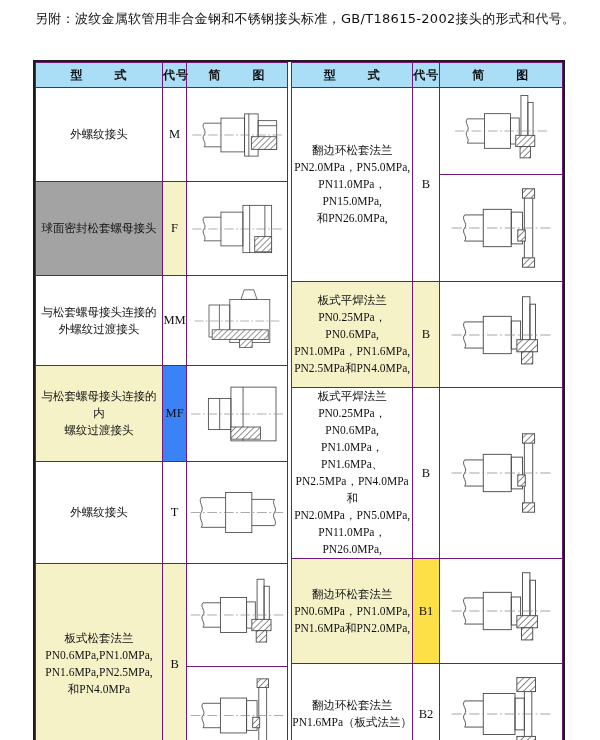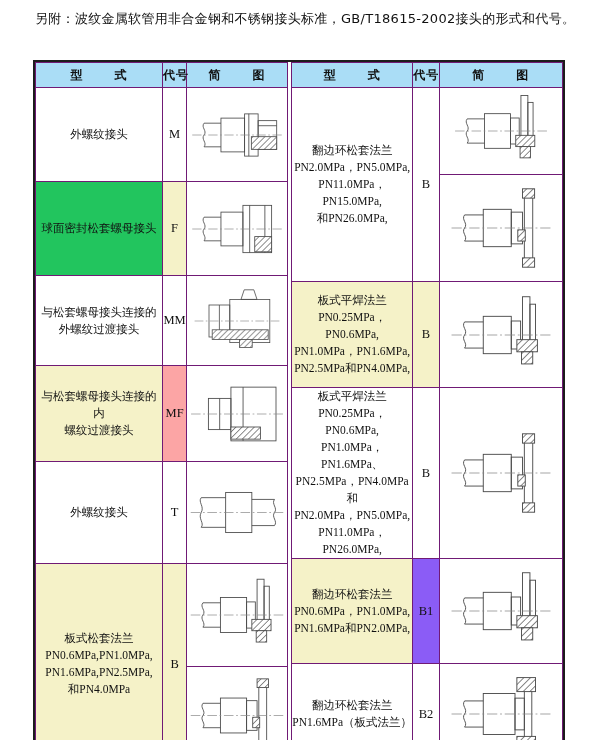--- a/index.html
+++ b/index.html
@@ -60,21 +60,21 @@
               <rect x="64" y="20" width="16" height="50" fill="none" stroke="#4a4a4a"></rect>
               <line x1="69" y1="20" x2="69" y2="70" stroke="#4a4a4a"></line>
               <rect x="80" y="28" width="22" height="34" fill="none" stroke="#4a4a4a"></rect>
               <line x1="80" y1="34" x2="102" y2="34" stroke="#4a4a4a"></line>
               <rect x="72" y="47" width="30" height="15" fill="url(#h)" stroke="#4a4a4a"></rect>
               <line x1="2" y1="45" x2="108" y2="45" stroke="#888" stroke-width="0.8" stroke-dasharray="11 3 2 3"></line>
             </svg>
           </td>
         </tr>
         <tr>
-          <td class="type-cell" rowspan="1" style="background: #22c55e;">球面密封松套螺母接头</td>
+          <td class="type-cell" rowspan="1" style="background: #a3a3a3;">球面密封松套螺母接头</td>
           <td class="code-cell" rowspan="1" style="background: rgb(245, 242, 200);">F</td>
           <td class="diagram-cell" style="height: 84px;">
             <svg width="96" height="76" viewBox="0 0 110 90" preserveAspectRatio="xMidYMid meet">
               <defs>
                 <pattern id="h" width="5" height="5" patternUnits="userSpaceOnUse" patternTransform="rotate(45)">
                   <rect width="5" height="5" fill="#fff"></rect>
                   <line x1="0" y1="0" x2="0" y2="5" stroke="#666" stroke-width="1.7"></line>
                 </pattern>
               </defs>
               <path d="M16,31 C12,36 20,40 16,45 C12,50 20,54 16,59" fill="none" stroke="#4a4a4a"></path>
@@ -107,21 +107,21 @@
               <polygon points="60,18 64,6 76,6 80,18" fill="none" stroke="#4a4a4a"></polygon>
               <rect x="24" y="56" width="70" height="12" fill="url(#h)" stroke="#4a4a4a"></rect>
               <rect x="58" y="68" width="16" height="10" fill="url(#h)" stroke="#4a4a4a"></rect>
               <line x1="2" y1="45" x2="108" y2="45" stroke="#888" stroke-width="0.8" stroke-dasharray="11 3 2 3"></line>
             </svg>
           </td>
         </tr>
         <tr>
           <td class="type-cell" rowspan="1" style="background: rgb(245, 242, 200); margin-top: 22px;">与松套螺母接头连接的内
 螺纹过渡接头</td>
-          <td class="code-cell" rowspan="1" style="background: #fca5a5;">MF</td>
+          <td class="code-cell" rowspan="1" style="background: #3b82f6;">MF</td>
           <td class="diagram-cell" style="height: 86px;">
             <svg width="96" height="78" viewBox="0 0 110 90" preserveAspectRatio="xMidYMid meet">
               <defs>
                 <pattern id="h" width="5" height="5" patternUnits="userSpaceOnUse" patternTransform="rotate(45)">
                   <rect width="5" height="5" fill="#fff"></rect>
                   <line x1="0" y1="0" x2="0" y2="5" stroke="#666" stroke-width="1.7"></line>
                 </pattern>
               </defs>
               <rect x="22" y="27" width="26" height="36" fill="none" stroke="#4a4a4a"></rect>
               <line x1="35" y1="27" x2="35" y2="63" stroke="#4a4a4a"></line>
@@ -322,21 +322,21 @@
               <rect x="78" y="77" width="13" height="10" fill="url(#h)" stroke="#4a4a4a"></rect>
               <rect x="73" y="47" width="8" height="12" fill="url(#h)" stroke="#4a4a4a"></rect>
               <line x1="2" y1="45" x2="108" y2="45" stroke="#888" stroke-width="0.8" stroke-dasharray="11 3 2 3"></line>
             </svg>
           </td>
         </tr>
         <tr>
           <td class="type-cell" rowspan="1" style="background: rgb(245, 242, 200);">翻边环松套法兰
 PN0.6MPa，PN1.0MPa,
 PN1.6MPa和PN2.0MPa,</td>
-          <td class="code-cell" rowspan="1" style="background: #8b5cf6;">B1</td>
+          <td class="code-cell" rowspan="1" style="background: #fde047;">B1</td>
           <td class="diagram-cell" style="height: 104px;">
             <svg width="112" height="84" viewBox="0 0 110 90" preserveAspectRatio="xMidYMid meet">
               <defs>
                 <pattern id="h" width="5" height="5" patternUnits="userSpaceOnUse" patternTransform="rotate(45)">
                   <rect width="5" height="5" fill="#fff"></rect>
                   <line x1="0" y1="0" x2="0" y2="5" stroke="#666" stroke-width="1.7"></line>
                 </pattern>
               </defs>
               <path d="M16,31 C12,36 20,40 16,45 C12,50 20,54 16,59" fill="none" stroke="#4a4a4a"></path>
               <line x1="16" y1="31" x2="36" y2="31" stroke="#4a4a4a"></line>

